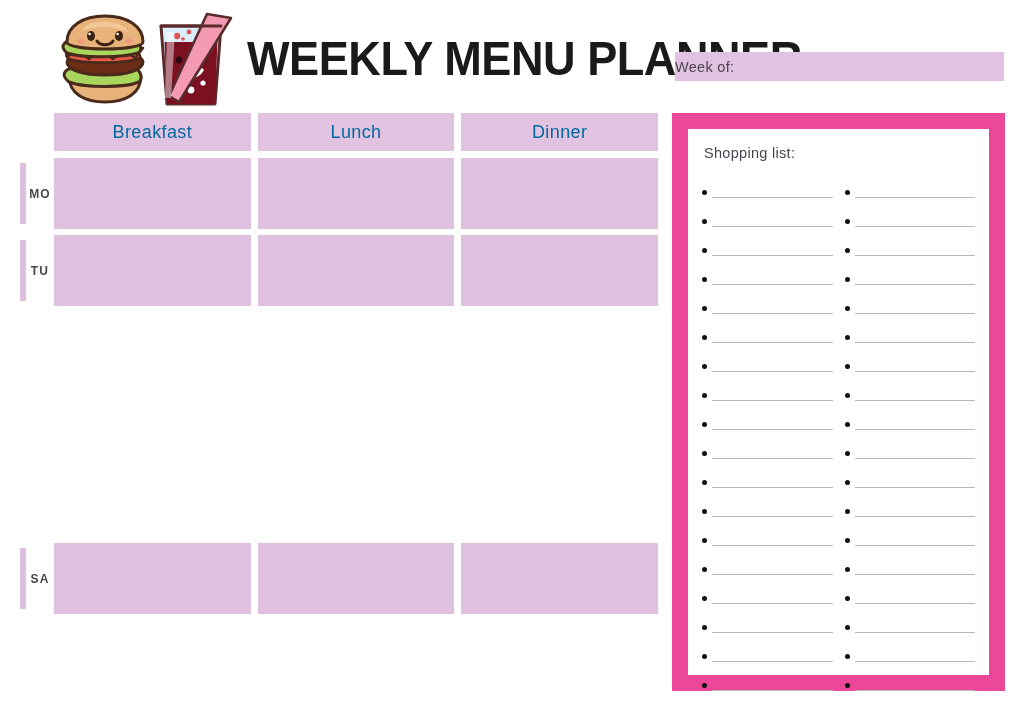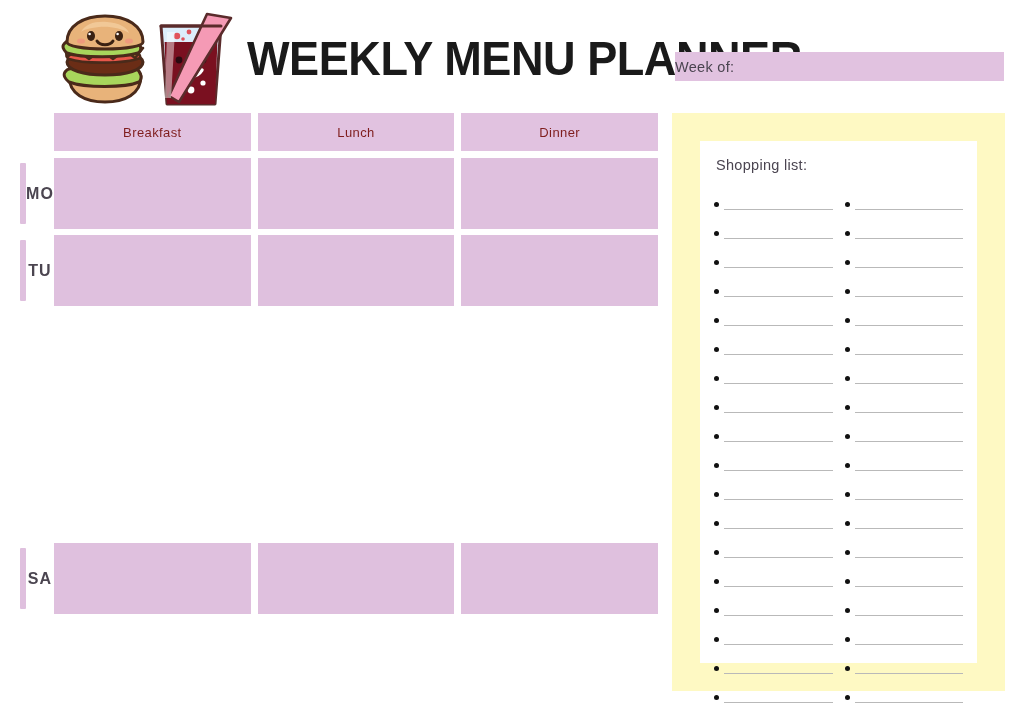--- a/index.html
+++ b/index.html
@@ -66,22 +66,22 @@
     width: 604px; height: 38px;
     display: flex;
     gap: 7px;
   }
   .hdr-cell {
     flex: 1;
     background: #e1c2e0;
     display: flex;
     align-items: center;
     justify-content: center;
-    font-size: 13px;
-    color: #7f1d1d;
+    font-size: 18px;
+    color: #0369a1;
     letter-spacing: 0.4px;
   }
   .day-row {
     position: absolute;
     left: 0;
     width: 640px;
     height: 71px;
     display: flex;
     align-items: stretch;
   }
@@ -91,42 +91,42 @@
     background: #dfc0de;
     border-radius: 1px;
     flex: 0 0 6px;
   }
   .day-label {
     width: 28px;
     flex: 0 0 28px;
     display: flex;
     align-items: center;
     justify-content: center;
-    font-size: 16px;
+    font-size: 12px;
     font-weight: bold;
     letter-spacing: 1.2px;
     color: #4b4550;
   }
   .day-cells {
     flex: 1;
     display: flex;
     gap: 7px;
   }
   .meal-cell {
     flex: 1;
     background: #dfc0de;
   }
 
   
   #shopping-panel {
     position: absolute;
     left: 672px; top: 113px;
     width: 333px; height: 578px;
-    background: #fef9c3;
-    padding: 28px;
+    background: #ec4899;
+    padding: 16px;
     box-sizing: border-box;
   }
   #shopping-inner {
     width: 100%; height: 100%;
     background: #ffffff;
     box-sizing: border-box;
     padding: 16px 14px 10px 14px;
     position: relative;
   }
   #shopping-title {

